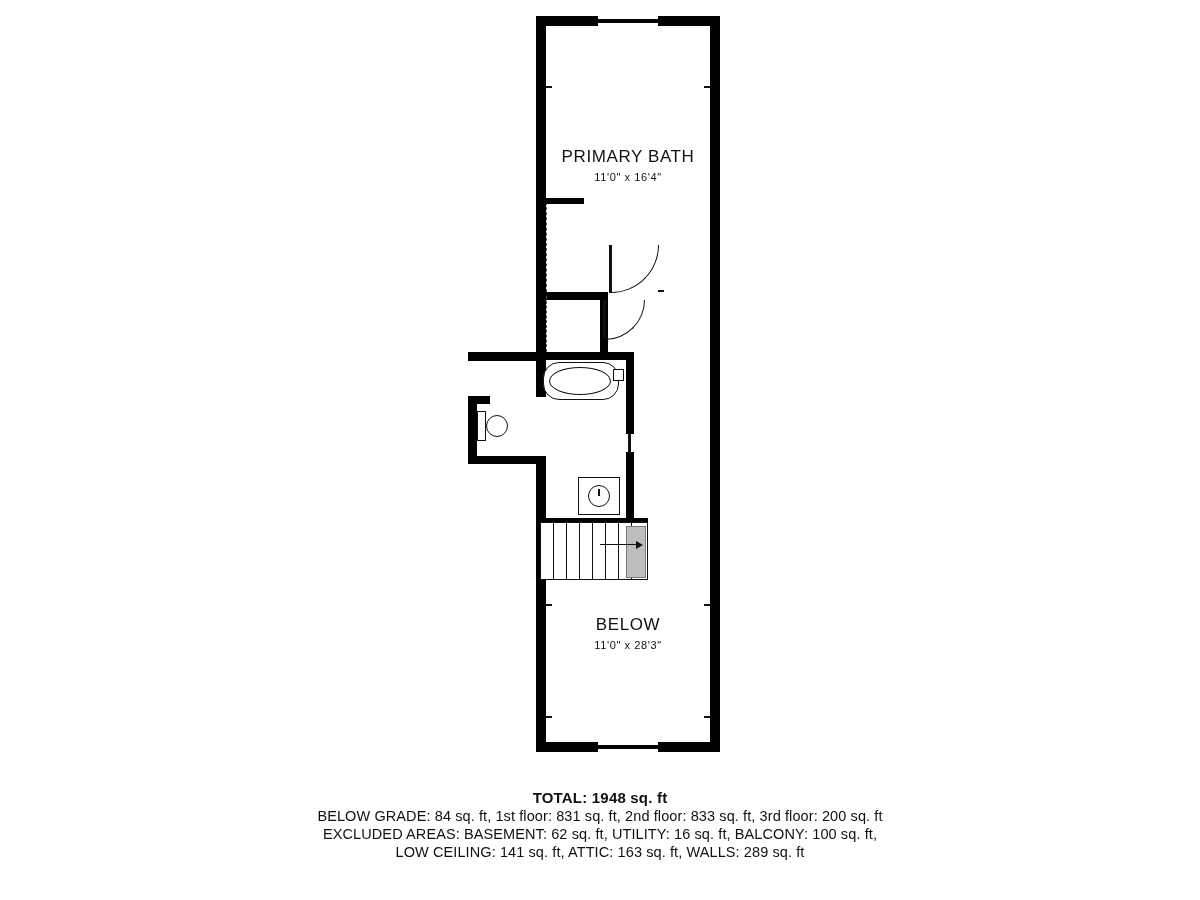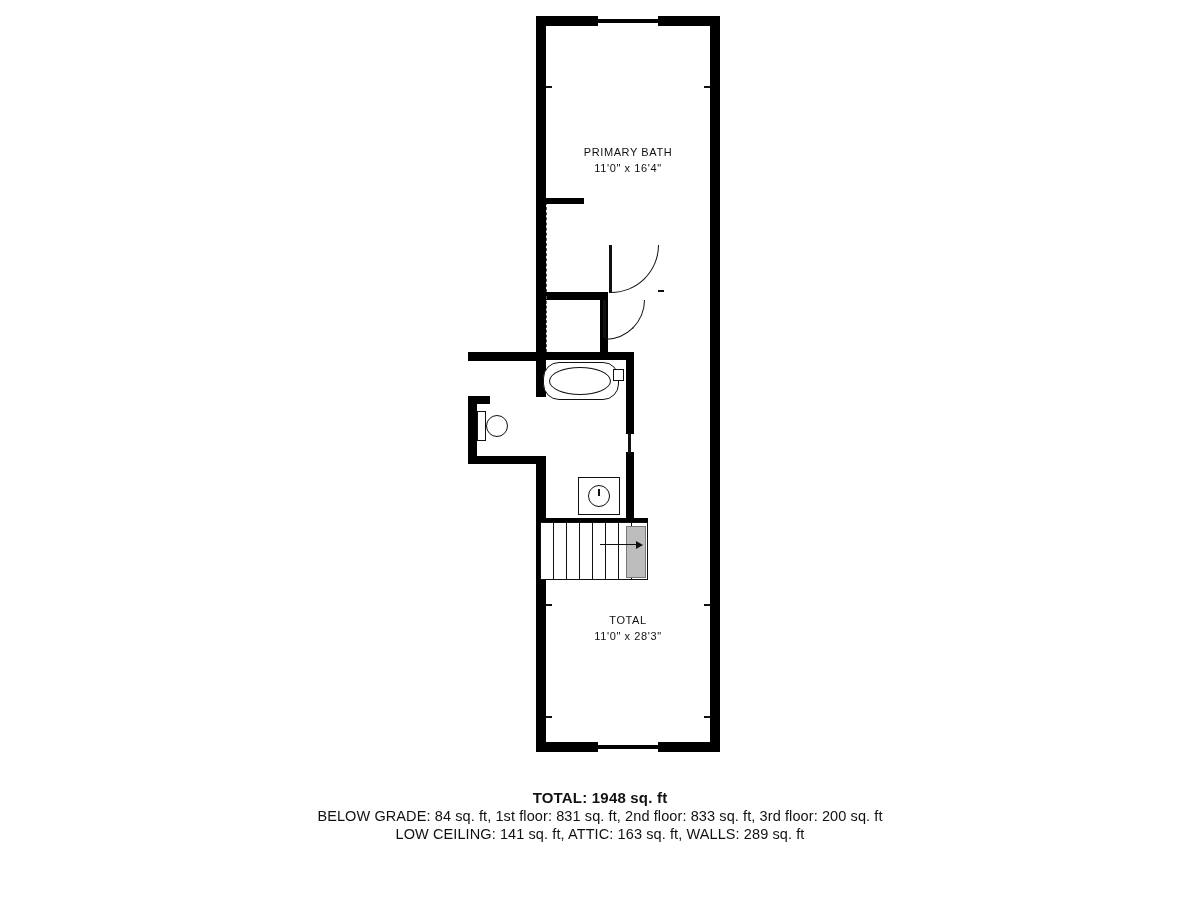--- a/index.html
+++ b/index.html
@@ -32,21 +32,21 @@
 
   
   .room-label {
     position: absolute;
     text-align: center;
     line-height: 1.45;
     letter-spacing: 0.6px;
     white-space: nowrap;
   }
   .room-name {
-    font-size: 11px;
+    font-size: 17px;
     color: #111111;
     display: block;
   }
   .room-dims {
     font-size: 11px;
     color: #111111;
     display: block;
   }
 
   
@@ -224,23 +224,24 @@
   <div class="tick" style="left:704px; top:716px; width:6px; height:2px;"></div>
   <div class="tick" style="left:658px; top:290px; width:6px; height:2px;"></div>
 
   <div class="room-label" style="left:528px; top:145px; width:200px;">
     <span class="room-name">PRIMARY BATH</span>
     <span class="room-dims">11'0" x 16'4"</span>
   </div>
 
 
   <div class="room-label" style="left:528px; top:613px; width:200px;">
-    <span class="room-name">TOTAL</span>
+    <span class="room-name">BELOW</span>
     <span class="room-dims">11'0" x 28'3"</span>
   </div>
 
 </div>
 
 <div class="footer" style="top:789px;">
   <div class="footer-total">TOTAL: 1948 sq. ft</div>
   <div class="footer-line">BELOW GRADE: 84 sq. ft, 1st floor: 831 sq. ft, 2nd floor: 833 sq. ft, 3rd floor: 200 sq. ft</div>
+  <div class="footer-line">EXCLUDED AREAS: BASEMENT: 62 sq. ft, UTILITY: 16 sq. ft, BALCONY: 100 sq. ft,</div>
   <div class="footer-line">LOW CEILING: 141 sq. ft, ATTIC: 163 sq. ft, WALLS: 289 sq. ft</div>
 </div>
 
 </body></html>

